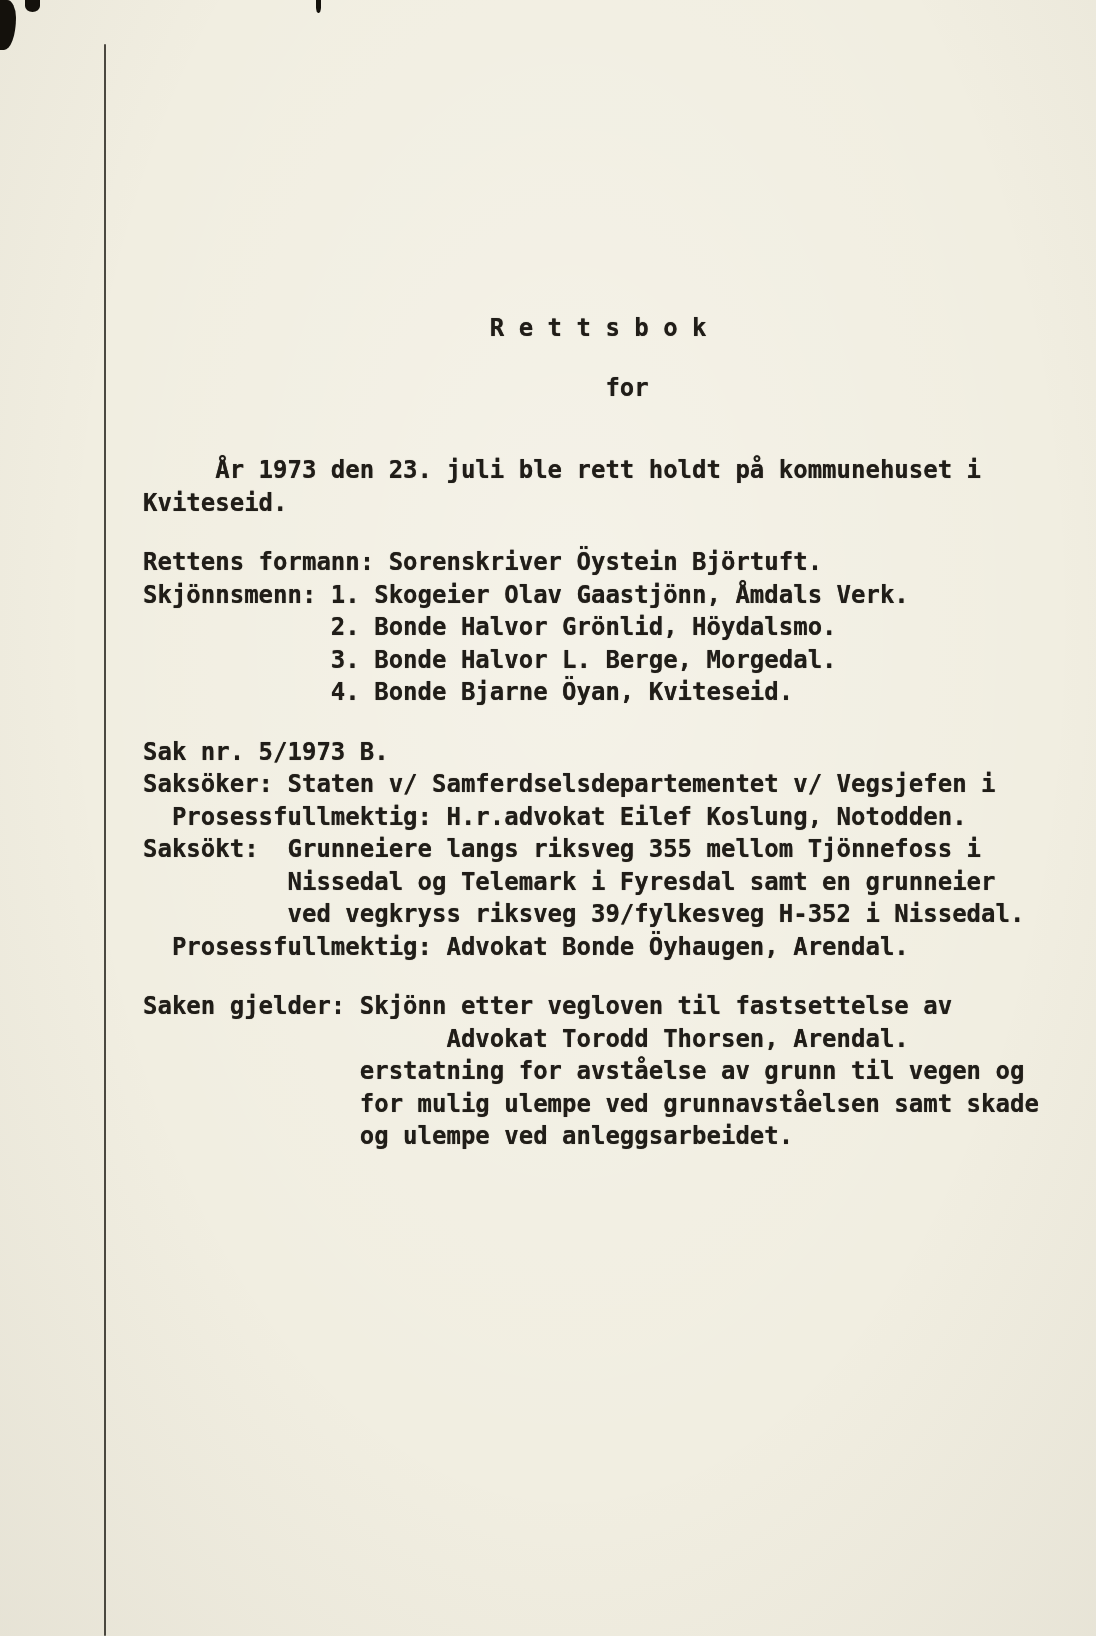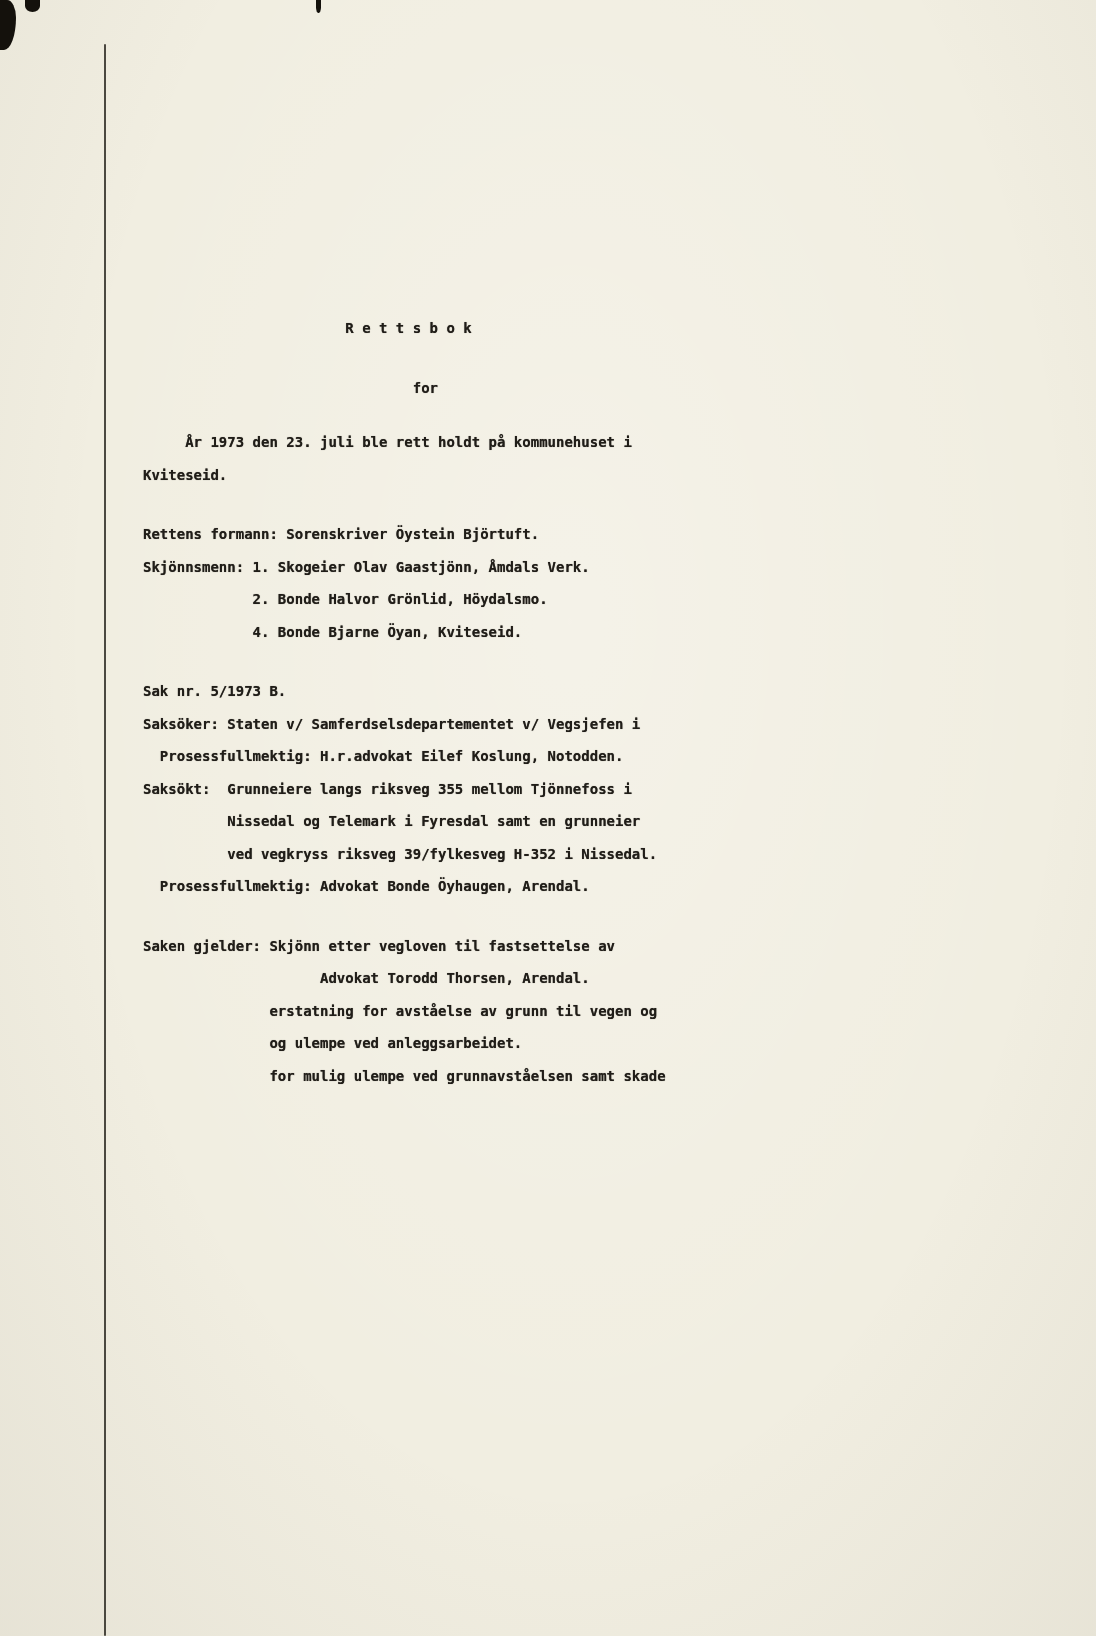--- a/index.html
+++ b/index.html
@@ -52,32 +52,32 @@
   }
   .artifact.top-tick {
     left: 316px; top: 0;
     width: 5px; height: 13px;
     border-radius: 0 0 45% 45%;
   }
   .textblock {
     position: absolute;
     left: 143px;
     top: 312px;
-    font-size: 14px;
+    font-size: 24px;
     font-weight: 700;
     line-height: 32.5px;
     color: var(--ink);
     text-shadow: 0 0 0.7px rgba(32,29,24,0.75);
   }
   .line {
     white-space: pre;
     height: 32.5px;
   }
   .line.para { margin-top: 27px; }
-  .line.big  { margin-top: 22px; }
+  .line.big  { margin-top: 50px; }
 </style>
 </head>
 <body>
 
 <div class="page">
   <div class="page-tint"></div>
 
   <div class="artifact corner-blob"></div>
   <div class="artifact top-smudge"></div>
   <div class="artifact top-tick"></div>
@@ -85,27 +85,28 @@
   <div class="margin-rule"></div>
 
   <div class="textblock">
       <div class="line">                        R e t t s b o k</div>
       <div class="line para">                                for</div>
       <div class="line big">     År 1973 den 23. juli ble rett holdt på kommunehuset i</div>
       <div class="line">Kviteseid.</div>
       <div class="line para">Rettens formann: Sorenskriver Öystein Björtuft.</div>
       <div class="line">Skjönnsmenn: 1. Skogeier Olav Gaastjönn, Åmdals Verk.</div>
       <div class="line">             2. Bonde Halvor Grönlid, Höydalsmo.</div>
+      <div class="line">             3. Bonde Halvor L. Berge, Morgedal.</div>
       <div class="line">             4. Bonde Bjarne Öyan, Kviteseid.</div>
       <div class="line para">Sak nr. 5/1973 B.</div>
       <div class="line">Saksöker: Staten v/ Samferdselsdepartementet v/ Vegsjefen i</div>
       <div class="line">  Prosessfullmektig: H.r.advokat Eilef Koslung, Notodden.</div>
       <div class="line">Saksökt:  Grunneiere langs riksveg 355 mellom Tjönnefoss i</div>
       <div class="line">          Nissedal og Telemark i Fyresdal samt en grunneier</div>
       <div class="line">          ved vegkryss riksveg 39/fylkesveg H-352 i Nissedal.</div>
       <div class="line">  Prosessfullmektig: Advokat Bonde Öyhaugen, Arendal.</div>
       <div class="line para">Saken gjelder: Skjönn etter vegloven til fastsettelse av</div>
       <div class="line">                     Advokat Torodd Thorsen, Arendal.</div>
       <div class="line">               erstatning for avståelse av grunn til vegen og</div>
+      <div class="line">               for mulig ulempe ved grunnavståelsen samt skade</div>
       <div class="line">               og ulempe ved anleggsarbeidet.</div>
-      <div class="line">               for mulig ulempe ved grunnavståelsen samt skade</div>
     </div>
 </div>
 
 </body></html>

